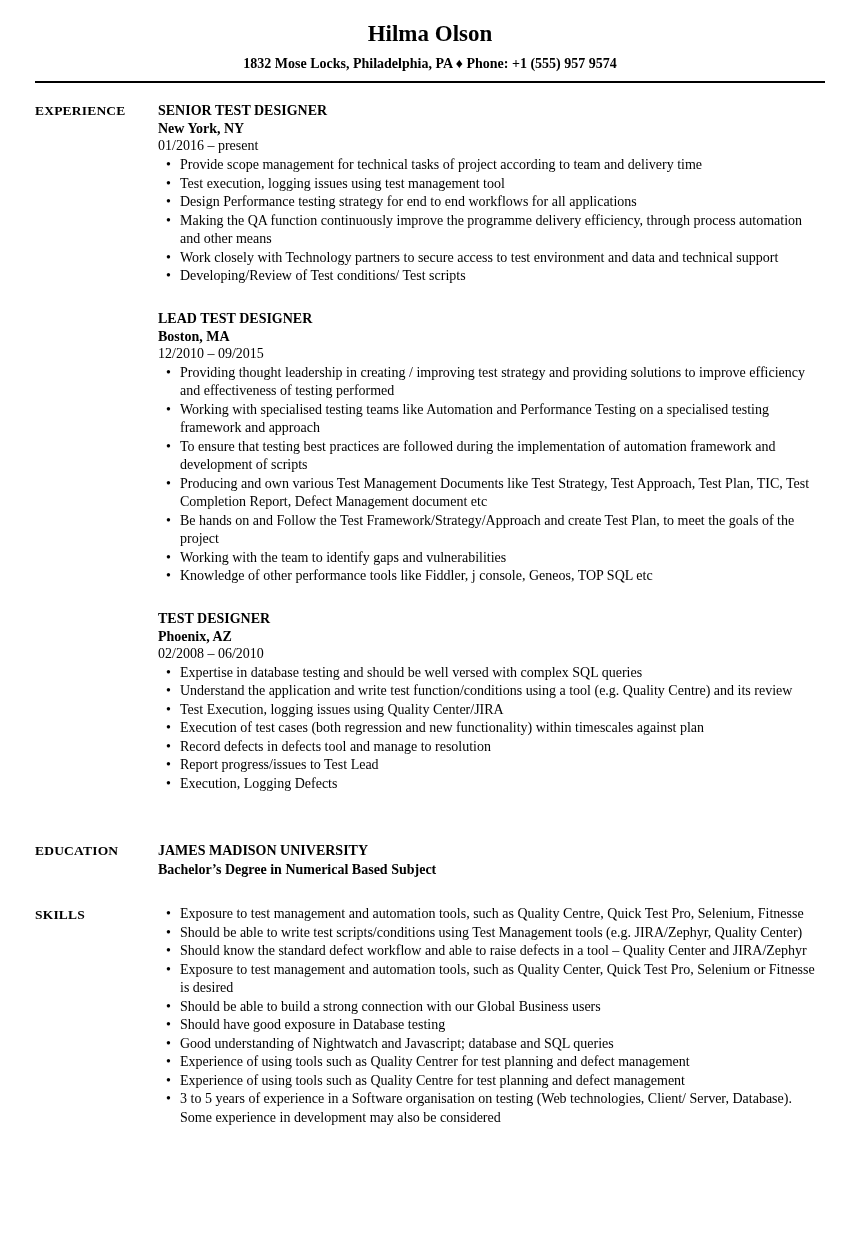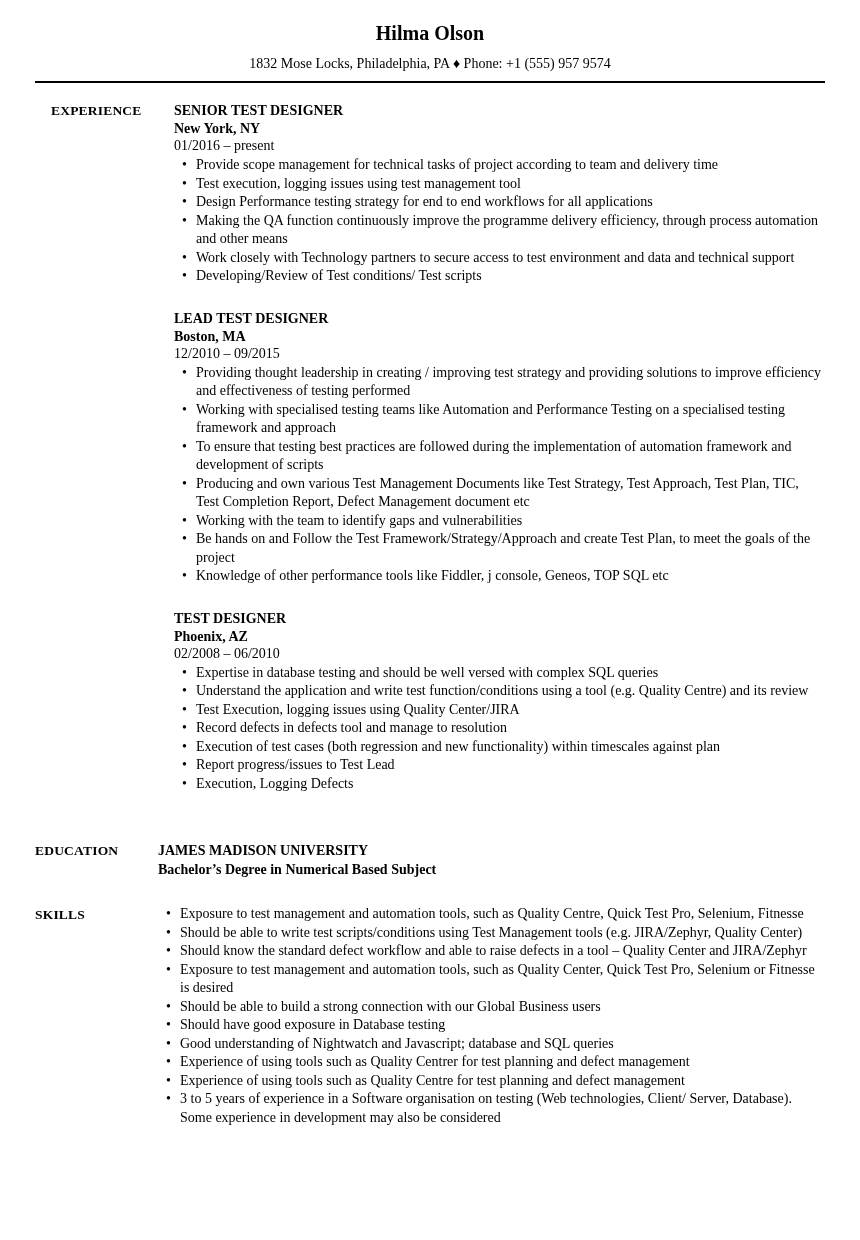--- a/index.html
+++ b/index.html
@@ -11,41 +11,41 @@
     color: #000000;
     font-family: "Liberation Serif", "DejaVu Serif", serif;
     font-size: 14px;
     line-height: 18.5px;
     overflow: hidden;
   }
   .page { padding: 22px 35px 0 35px; }
 
   .name {
     text-align: center;
-    font-size: 20px;
+    font-size: 23px;
     font-weight: bold;
     line-height: 23px;
   }
   .contact {
     text-align: center;
     font-size: 14px;
-    font-weight: normal;
+    font-weight: bold;
     margin-top: 10px;
     line-height: 17px;
   }
   .rule {
     border-top: 2.5px solid #000;
     margin-top: 9px;
   }
 
   .section {
     display: grid;
     grid-template-columns: 123px 1fr;
   }
-  .section-experience { margin-top: 18px; margin-left: 16px; }
+  .section-experience { margin-top: 18px; }
   .section-education  { margin-top: 48px; }
   .section-skills     { margin-top: 26px; }
 
   .section-label {
     font-weight: bold;
     font-size: 13.5px;
     letter-spacing: 0.2px;
     line-height: 19px;
   }
 
@@ -124,43 +124,43 @@
           <ul class="bullets">
 
               <li>Providing thought leadership in creating / improving test strategy and providing solutions to improve efficiency and effectiveness of testing performed</li>
 
               <li>Working with specialised testing teams like Automation and Performance Testing on a specialised testing framework and approach</li>
 
               <li>To ensure that testing best practices are followed during the implementation of automation framework and development of scripts</li>
 
               <li>Producing and own various Test Management Documents like Test Strategy, Test Approach, Test Plan, TIC, Test Completion Report, Defect Management document etc</li>
 
+              <li>Be hands on and Follow the Test Framework/Strategy/Approach and create Test Plan, to meet the goals of the project</li>
+
               <li>Working with the team to identify gaps and vulnerabilities</li>
-
-              <li>Be hands on and Follow the Test Framework/Strategy/Approach and create Test Plan, to meet the goals of the project</li>
 
               <li>Knowledge of other performance tools like Fiddler, j console, Geneos, TOP SQL etc</li>
             </ul>
         </div>
 
         <div class="job">
           <div class="job-title">TEST DESIGNER</div>
           <div class="job-location">Phoenix, AZ</div>
           <div class="job-dates">02/2008 – 06/2010</div>
           <ul class="bullets">
 
               <li>Expertise in database testing and should be well versed with complex SQL queries</li>
 
               <li>Understand the application and write test function/conditions using a tool (e.g. Quality Centre) and its review</li>
 
               <li>Test Execution, logging issues using Quality Center/JIRA</li>
 
+              <li>Execution of test cases (both regression and new functionality) within timescales against plan</li>
+
               <li>Record defects in defects tool and manage to resolution</li>
-
-              <li>Execution of test cases (both regression and new functionality) within timescales against plan</li>
 
               <li>Report progress/issues to Test Lead</li>
 
               <li>Execution, Logging Defects</li>
             </ul>
         </div>
       </div>
   </div>
 
   <div class="section section-education">

